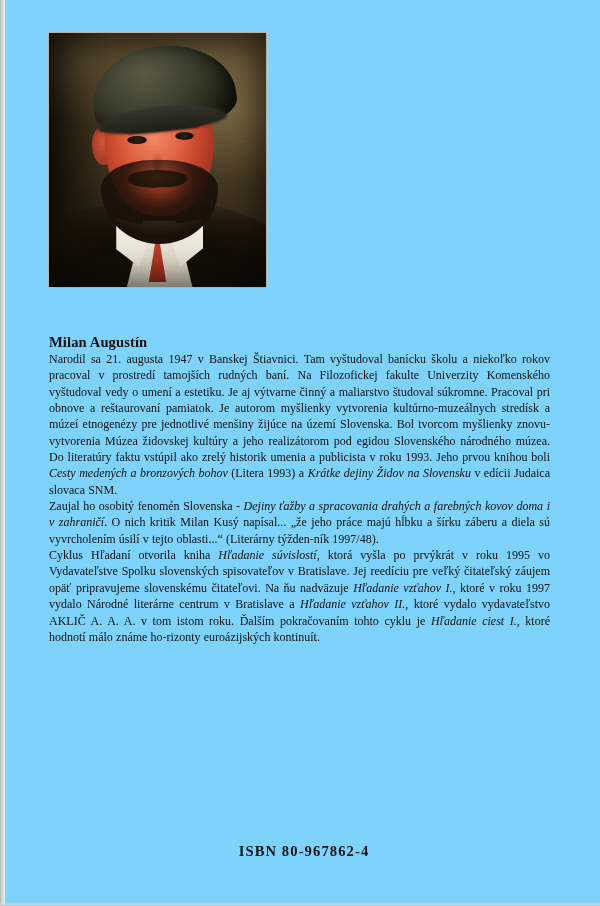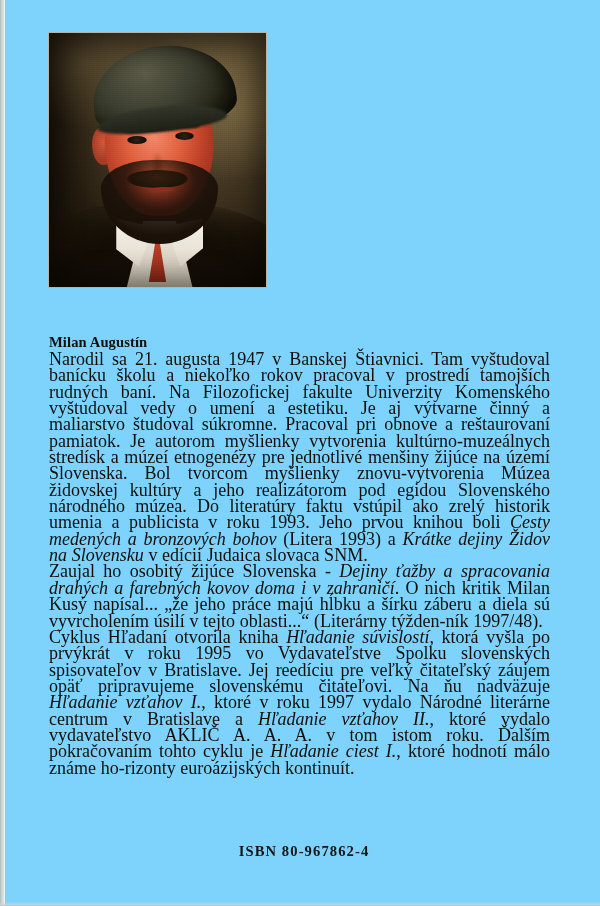--- a/index.html
+++ b/index.html
@@ -227,21 +227,21 @@
   }
   .author-name {
     font-size: 14.6px;
     font-weight: bold;
     line-height: 17px;
     color: #111111;
     letter-spacing: .1px;
   }
   p.para {
     margin: 0;
-    font-size: 18px;
+    font-size: 12px;
     line-height: 16.35px;
     color: #100f0d;
     text-align: justify;
     text-justify: inter-word;
     hyphens: manual;
     word-spacing: .2px;
   }
   p.para i { font-style: italic; }
 
   
@@ -286,20 +286,20 @@
     <div class="ph-beret"></div>
     <div class="ph-beret-brim"></div>
     <div class="photo-layer ph-grain"></div>
     <div class="photo-layer ph-vignette"></div>
   </div>
 
   <div class="text-block">
     <div class="author-name">Milan Augustín</div>
     <div id="bio-paragraphs">
         <p class="para"><span>Narodil sa 21. augusta 1947 v Banskej Štiavnici. Tam vyštudoval banícku školu a niekoľko rokov pracoval v prostredí tamojších rudných baní. Na Filozofickej fakulte Univerzity Komenského vyštudoval vedy o umení a estetiku. Je aj výtvarne činný a maliarstvo študoval súkromne. Pracoval pri obnove a reštaurovaní pamiatok. Je autorom myšlienky vytvorenia kultúrno-muzeálnych stredísk a múzeí etnogenézy pre jednotlivé menšiny žijúce na území Slovenska. Bol tvorcom myšlienky znovu-vytvorenia Múzea židovskej kultúry a jeho realizátorom pod egidou Slovenského národného múzea. Do literatúry faktu vstúpil ako zrelý historik umenia a publicista v roku 1993. Jeho prvou knihou boli </span><i>Cesty medených a bronzových bohov</i><span> (Litera 1993) a </span><i>Krátke dejiny Židov na Slovensku</i><span> v edícii Judaica slovaca SNM.</span></p>
-        <p class="para"><span>Zaujal ho osobitý žijúce Slovenska - </span><i>Dejiny ťažby a spracovania drahých a farebných kovov doma i v zahraničí</i><span>. O nich kritik Milan Kusý napísal... „že jeho práce majú hĺbku a šírku záberu a diela sú vyvrcholením úsilí v tejto oblasti...“ (Literárny týžden-ník 1997/48).</span></p>
+        <p class="para"><span>Zaujal ho osobitý fenomén Slovenska - </span><i>Dejiny ťažby a spracovania drahých a farebných kovov doma i v zahraničí</i><span>. O nich kritik Milan Kusý napísal... „že jeho práce majú hĺbku a šírku záberu a diela sú vyvrcholením úsilí v tejto oblasti...“ (Literárny týžden-ník 1997/48).</span></p>
         <p class="para"><span>Cyklus Hľadaní otvorila kniha </span><i>Hľadanie súvislostí</i><span>, ktorá vyšla po prvýkrát v roku 1995 vo Vydavateľstve Spolku slovenských spisovateľov v Bratislave. Jej reedíciu pre veľký čitateľský záujem opäť pripravujeme slovenskému čitateľovi. Na ňu nadväzuje </span><i>Hľadanie vzťahov I.</i><span>, ktoré v roku 1997 vydalo Národné literárne centrum v Bratislave a </span><i>Hľadanie vzťahov II.</i><span>, ktoré vydalo vydavateľstvo AKLIČ A. A. A. v tom istom roku. Ďalším pokračovaním tohto cyklu je </span><i>Hľadanie ciest I.</i><span>, ktoré hodnotí málo známe ho-rizonty euroázijských kontinuít.</span></p>
       </div>
   </div>
 
   <div class="isbn">ISBN 80-967862-4</div>
 
 </div>
 
 </body></html>

